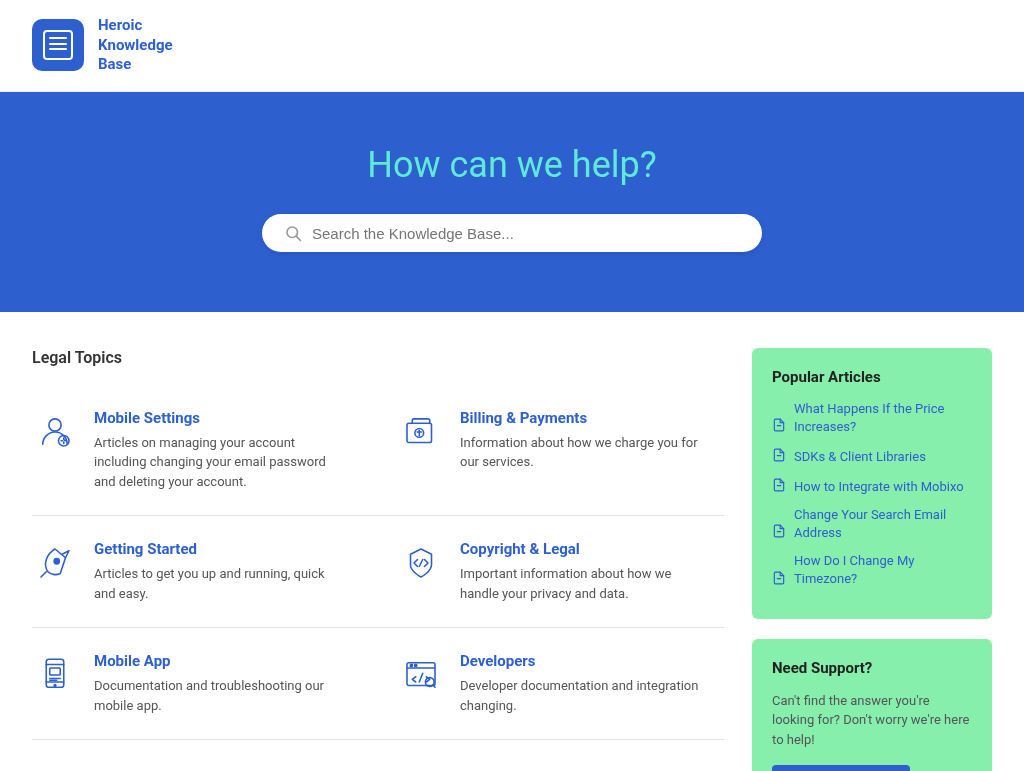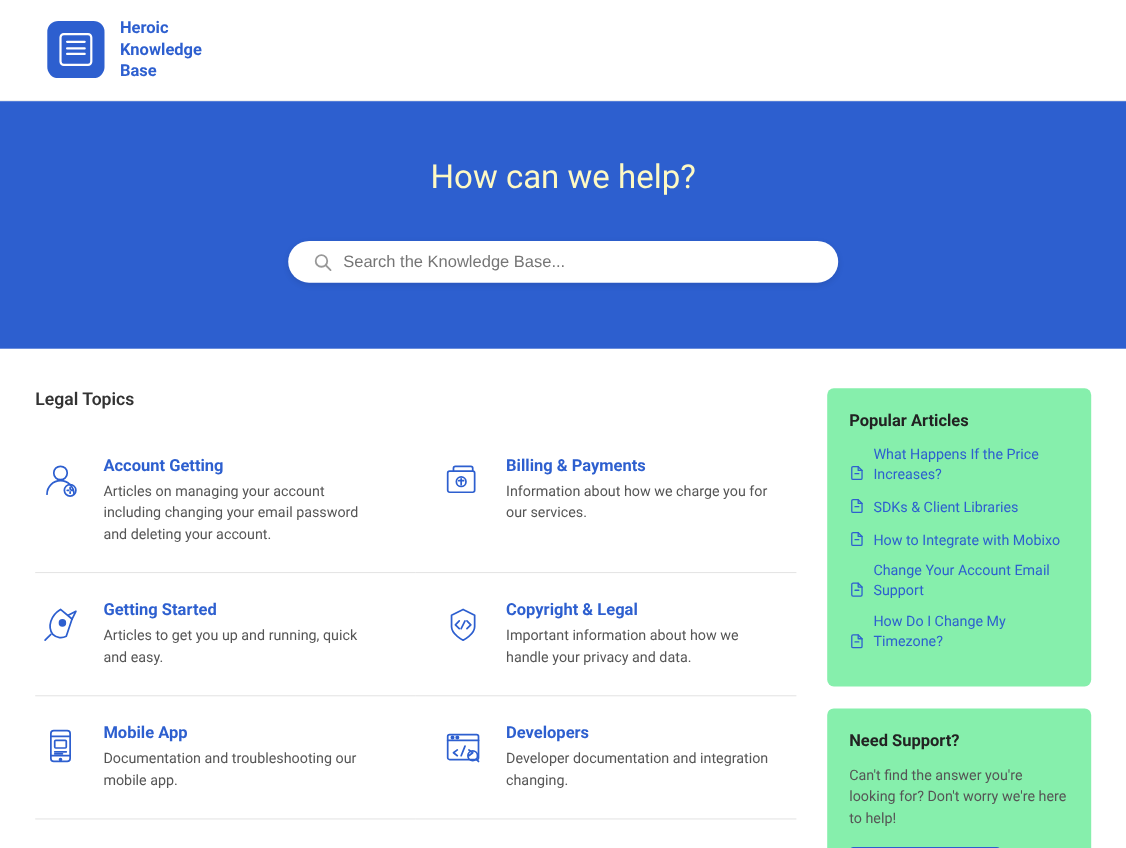--- a/index.html
+++ b/index.html
@@ -2,21 +2,21 @@
 <html><head>
   <meta charset="utf-8">
   <style>
     * { box-sizing: border-box; margin: 0; padding: 0; }
     body { font-family: -apple-system, BlinkMacSystemFont, 'Segoe UI', Roboto, sans-serif; background: #fff; color: #333; }
 
     
     .header {
       display: flex;
       align-items: center;
-      padding: 16px 43px;
+      padding: 16px 32px;
       background: #fff;
       border-bottom: 1px solid #eee;
     }
     .logo-box {
       width: 52px; height: 52px;
       background: #2d5fcf;
       border-radius: 10px;
       display: flex; align-items: center; justify-content: center;
       margin-right: 14px;
       flex-shrink: 0;
@@ -47,24 +47,24 @@
       line-height: 1.3;
     }
 
     
     .hero {
       background: #2d5fcf;
       padding: 52px 32px 60px;
       text-align: center;
     }
     .hero-title {
-      color: #fef9c3;
-      font-size: 30px;
+      color: #5eead4;
+      font-size: 36px;
       font-weight: 400;
-      margin-bottom: 40px;
+      margin-bottom: 28px;
     }
     .search-bar {
       display: flex;
       align-items: flex-end;
       background: #fff;
       border-radius: 50px;
       padding: 10px 22px;
       max-width: 500px;
       margin: 0 auto;
       box-shadow: 0 2px 6px rgba(0,0,0,0.1);
@@ -219,21 +219,21 @@
       <div class="topic-item">
         <div class="topic-icon">
           <svg viewBox="0 0 48 48" fill="none" stroke="#2d5fcf" stroke-width="1.8" stroke-linecap="round" stroke-linejoin="round">
             <circle cx="24" cy="16" r="7"></circle>
             <path d="M10 38c0-7.7 6.3-14 14-14s14 6.3 14 14"></path>
             <circle cx="34" cy="34" r="6"></circle>
             <path d="M34 31v1.5l1.2 1.2M31 34h1.5M34 37v-1.5M37 34h-1.5"></path>
           </svg>
         </div>
         <div class="topic-text">
-          <h3>Account Getting</h3>
+          <h3>Mobile Settings</h3>
           <p>Articles on managing your account including changing your email password and deleting your account.</p>
         </div>
       </div>
 
       <div class="topic-item">
         <div class="topic-icon">
           <svg viewBox="0 0 48 48" fill="none" stroke="#2d5fcf" stroke-width="1.8" stroke-linecap="round" stroke-linejoin="round">
             <rect x="8" y="14" width="28" height="22" rx="2"></rect>
             <path d="M14 14V11a2 2 0 012-2h16a2 2 0 012 2v3"></path>
             <circle cx="22" cy="25" r="5"></circle>
@@ -355,21 +355,21 @@
       </div>
 
       <div class="article-link">
         <div class="article-link-icon">
           <svg width="14" height="14" viewBox="0 0 24 24" fill="none" stroke="currentColor" stroke-width="2" stroke-linecap="round" stroke-linejoin="round">
             <path d="M14 2H6a2 2 0 00-2 2v16a2 2 0 002 2h12a2 2 0 002-2V8z"></path>
             <polyline points="14,2 14,8 20,8"></polyline>
             <line x1="9" y1="13" x2="15" y2="13"></line>
           </svg>
         </div>
-        <span class="article-link-text">Change Your Account Email Support</span>
+        <span class="article-link-text">Change Your Search Email Address</span>
       </div>
 
       <div class="article-link">
         <div class="article-link-icon">
           <svg width="14" height="14" viewBox="0 0 24 24" fill="none" stroke="currentColor" stroke-width="2" stroke-linecap="round" stroke-linejoin="round">
             <path d="M14 2H6a2 2 0 00-2 2v16a2 2 0 002 2h12a2 2 0 002-2V8z"></path>
             <polyline points="14,2 14,8 20,8"></polyline>
             <line x1="9" y1="13" x2="15" y2="13"></line>
           </svg>
         </div>

